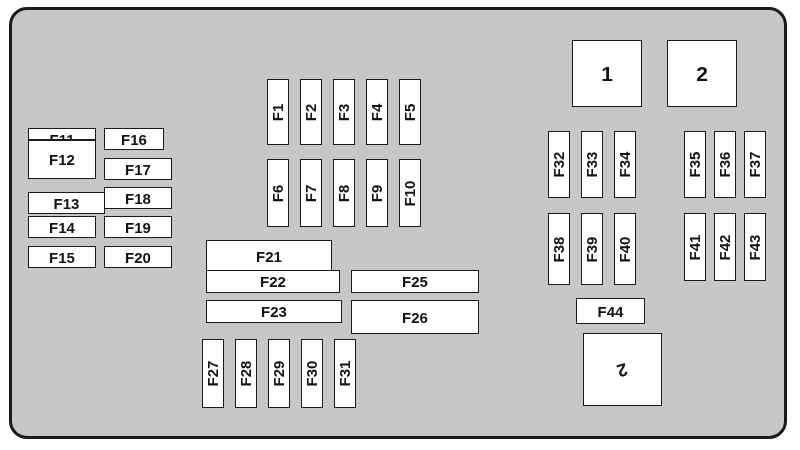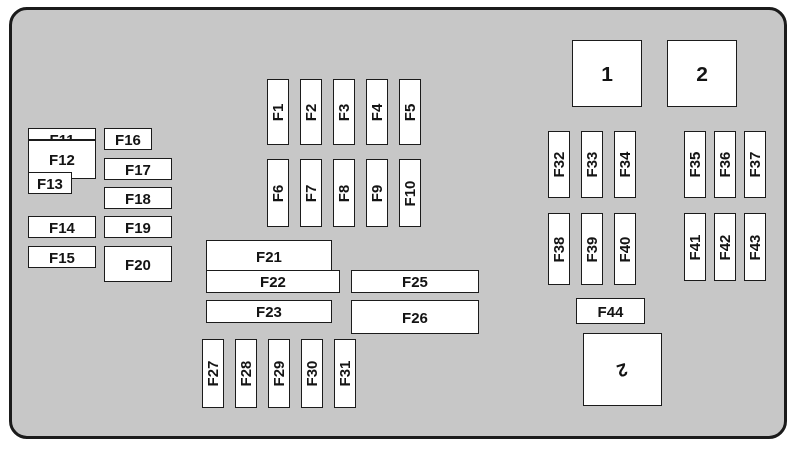--- a/index.html
+++ b/index.html
@@ -37,43 +37,43 @@
 
 <div class="canvas">
   <div class="frame"></div>
 
   <div class="fuse h struck" style="left:28px;top:128px;width:68px;height:22px">
       <span>F11</span>
     </div>
   <div class="fuse h" style="left:28px;top:140px;width:68px;height:39px">
       <span>F12</span>
     </div>
-  <div class="fuse h" style="left:28px;top:172px;width:44px;height:22px">
+  <div class="fuse h" style="left:28px;top:192px;width:77px;height:22px">
       <span>F13</span>
     </div>
   <div class="fuse h" style="left:28px;top:216px;width:68px;height:22px">
       <span>F14</span>
     </div>
   <div class="fuse h" style="left:28px;top:246px;width:68px;height:22px">
       <span>F15</span>
     </div>
 
-  <div class="fuse h" style="left:104px;top:128px;width:48px;height:22px">
+  <div class="fuse h" style="left:104px;top:128px;width:60px;height:22px">
       <span>F16</span>
     </div>
   <div class="fuse h" style="left:104px;top:158px;width:68px;height:22px">
       <span>F17</span>
     </div>
   <div class="fuse h" style="left:104px;top:187px;width:68px;height:22px">
       <span>F18</span>
     </div>
   <div class="fuse h" style="left:104px;top:216px;width:68px;height:22px">
       <span>F19</span>
     </div>
-  <div class="fuse h" style="left:104px;top:246px;width:68px;height:36px">
+  <div class="fuse h" style="left:104px;top:246px;width:68px;height:22px">
       <span>F20</span>
     </div>
 
   <div class="fuse v" style="left:267px;top:79px">
       <span>F1</span>
     </div>
   <div class="fuse v" style="left:300px;top:79px">
       <span>F2</span>
     </div>
   <div class="fuse v" style="left:333px;top:79px">
@@ -101,21 +101,21 @@
   <div class="fuse v" style="left:399px;top:159px;height:68px">
       <span>F10</span>
     </div>
 
   <div class="fuse h" style="left:206px;top:240px;width:126px;height:32px">
       <span>F21</span>
     </div>
   <div class="fuse h" style="left:206px;top:270px;width:134px;height:23px">
       <span>F22</span>
     </div>
-  <div class="fuse h" style="left:206px;top:300px;width:126px;height:23px">
+  <div class="fuse h" style="left:206px;top:300px;width:136px;height:23px">
       <span>F23</span>
     </div>
   <div class="fuse h" style="left:351px;top:270px;width:128px;height:23px">
       <span>F25</span>
     </div>
   <div class="fuse h" style="left:351px;top:300px;width:128px;height:34px">
       <span>F26</span>
     </div>
 
   <div class="fuse v" style="left:202px;top:339px;height:69px">

